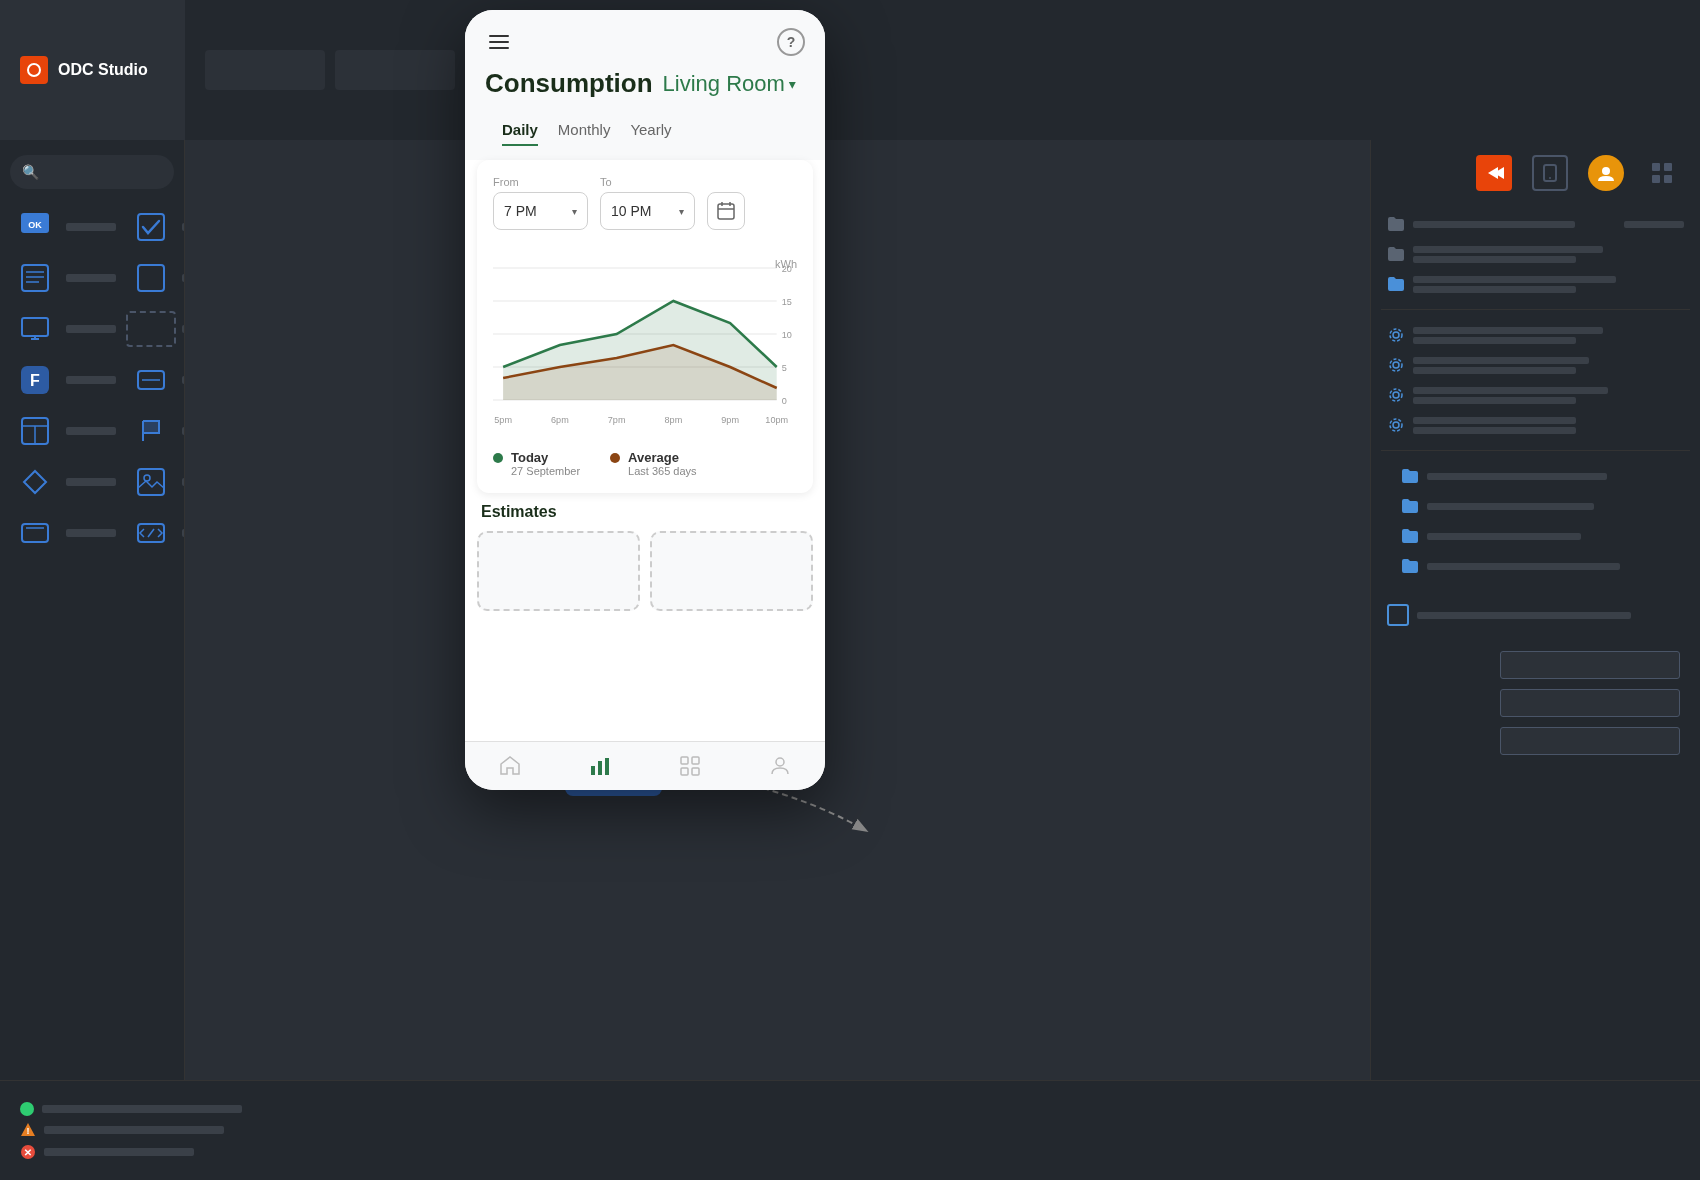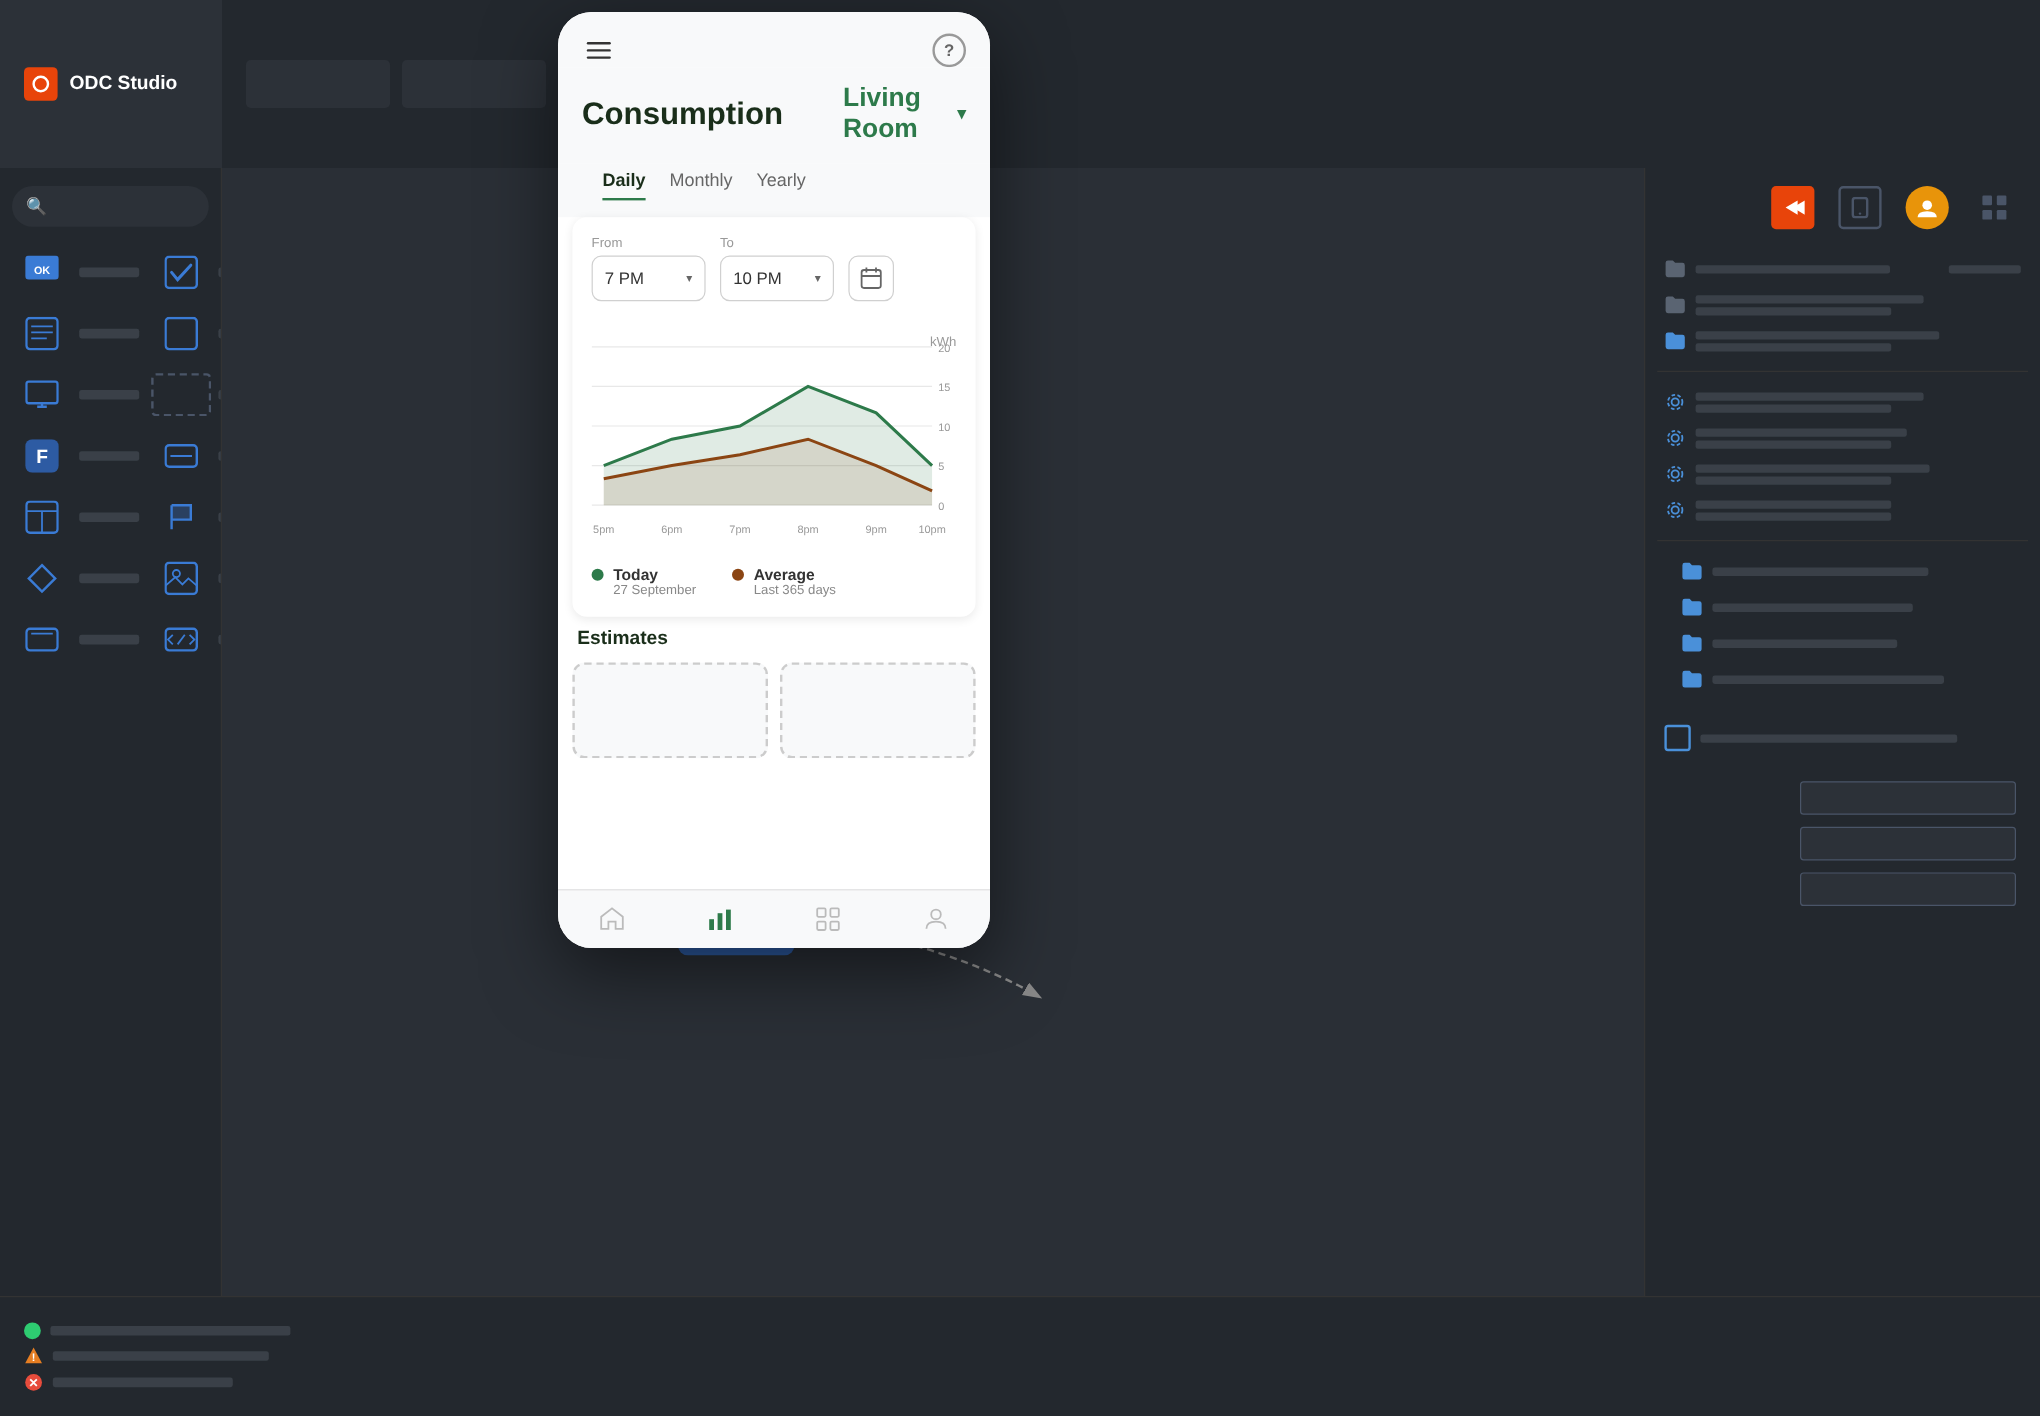--- a/index.html
+++ b/index.html
@@ -74,21 +74,21 @@
     
     .phone-header { background: #f8f9fa; padding: 18px 20px 0; display: flex; align-items: center; justify-content: space-between; }
     .hamburger-btn { display: flex; flex-direction: column; gap: 4px; cursor: pointer; padding: 4px; }
     .hamburger-line { width: 20px; height: 2px; background: #333; border-radius: 1px; }
     .question-btn { width: 28px; height: 28px; border-radius: 50%; border: 2px solid #999; display: flex; align-items: center; justify-content: center; color: #666; font-size: 14px; font-weight: 600; cursor: pointer; }
 
     
     .phone-title-area { background: #f8f9fa; padding: 12px 20px 16px; }
     .phone-title { display: flex; align-items: center; gap: 10px; }
     .phone-title-main { font-size: 26px; font-weight: 800; color: #1a2e1a; }
-    .phone-title-sub { font-size: 22px; font-weight: 700; color: #2d7a4a; display: flex; align-items: center; gap: 4px; cursor: pointer; margin-left: 40px; }
+    .phone-title-sub { font-size: 22px; font-weight: 400; color: #2d7a4a; display: flex; align-items: center; gap: 4px; cursor: pointer; }
     .chevron-down { font-size: 14px; color: #2d7a4a; }
 
     
     .phone-tabs { background: #f8f9fa; padding: 0 37px 14px; display: flex; gap: 20px; }
     .phone-tab { font-size: 15px; font-weight: 500; color: #666; cursor: pointer; padding: 6px 0; }
     .phone-tab.active { color: #1a2e1a; border-bottom: 2px solid #2d7a4a; font-weight: 700; }
 
     
     .phone-chart-area { background: #fff; margin: 0 12px 10px; border-radius: 12px; padding: 16px; box-shadow: 0 2px 8px rgba(0,0,0,0.08); }
     .time-selectors { display: flex; gap: 12px; margin-bottom: 14px; align-items: flex-end; }

